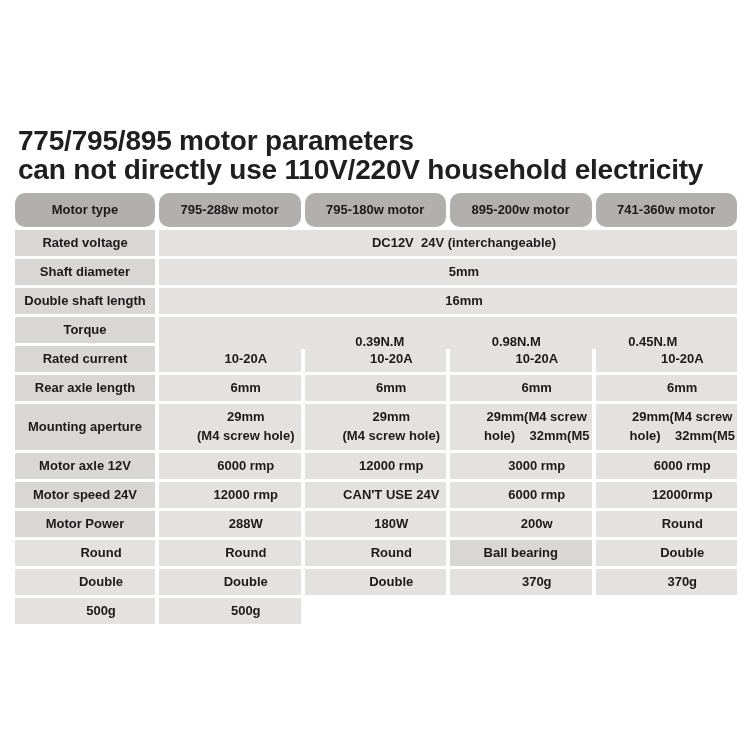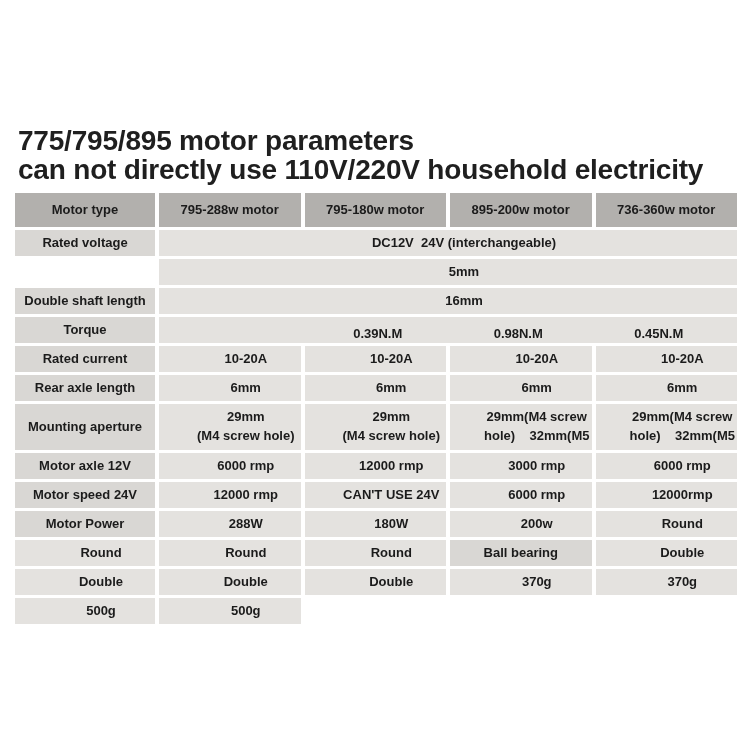--- a/index.html
+++ b/index.html
@@ -37,30 +37,30 @@
     display: flex;
     align-items: center;
     justify-content: center;
     text-align: center;
     font-size: 13px;
     font-weight: bold;
     color: #1b1b1b;
     white-space: pre-wrap;
     line-height: 1.45;
   }
-  .head  { background: #b2b0ad; }
+  .head  { background: #b2b0ad; border-radius: 10px; }
   .label { background: #d9d7d4; }
   .value { background: #e4e2df; padding-left: 32px; }
   .merged { grid-column: 2 / 6; }
   .inner-grid {
     display: grid;
     grid-template-columns: repeat(4, 1fr);
     align-items: center;
     white-space: normal;
-    padding: 8px;
+    padding: 16px;
   }
   .inner-grid span {
     display: block;
     text-align: center;
     white-space: pre-wrap;
   }
   .label { font-size: 13px; }
 </style>
 </head>
 <body>
@@ -69,25 +69,26 @@
   <div class="title-line">775/795/895 motor parameters</div>
   <div class="title-line">can not directly use 110V/220V household electricity</div>
 </div>
 
 <div class="tbl">
 
   <div class="cell head">Motor type</div>
   <div class="cell head">795-288w motor</div>
   <div class="cell head">795-180w motor</div>
   <div class="cell head">895-200w motor</div>
-  <div class="cell head">736-360w motor</div>
+  <div class="cell head">741-360w motor</div>
 
   <div class="cell label">Rated voltage</div>
   <div class="cell value merged">DC12V  24V (interchangeable)</div>
 
+  <div class="cell label">Shaft diameter</div>
   <div class="cell value merged">5mm</div>
 
   <div class="cell label">Double shaft length</div>
   <div class="cell value merged">16mm</div>
 
   <div class="cell label">Torque</div>
   <div class="cell value merged inner-grid">
       <span></span>
       <span>0.39N.M</span>
       <span>0.98N.M</span>

